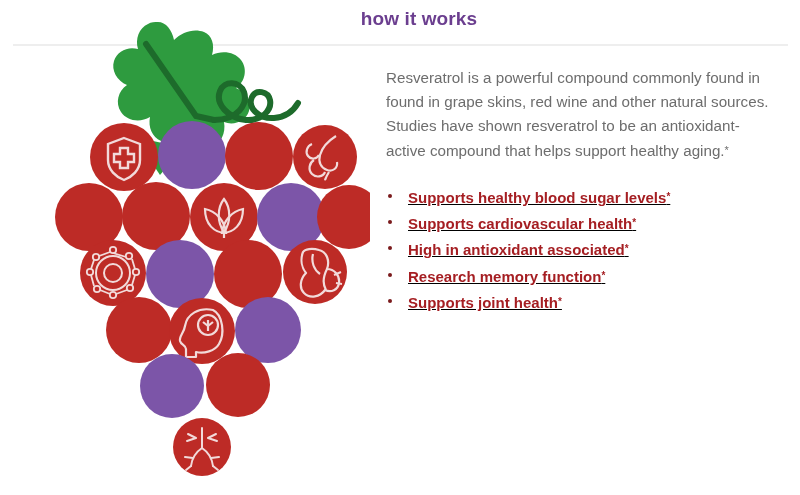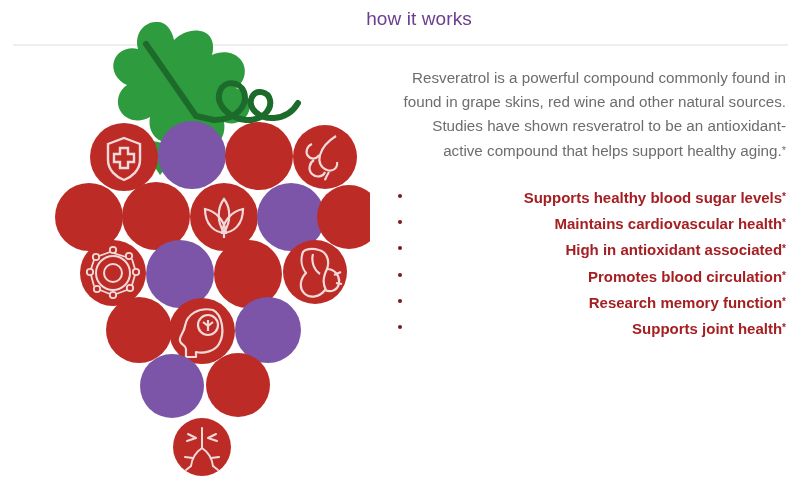--- a/index.html
+++ b/index.html
@@ -15,21 +15,21 @@
 
   
   #page-title {
     position: absolute;
     top: 8px;
     left: 0;
     width: 800px;
     text-align: center;
     padding-left: 38px;
     font-size: 19px;
-    font-weight: normal;
+    font-weight: bold;
     color: #6b3e8f;
     letter-spacing: 0.1px;
   }
   #header-divider {
     position: absolute;
     top: 44px;
     left: 13px;
     width: 775px;
     height: 2px;
     background: #eeeeee;
@@ -41,41 +41,41 @@
     top: 0;
     left: 0;
     width: 370px;
     height: 495px;
   }
   #grape-illustration svg { display: block; }
 
   
   #content-column {
     position: absolute;
-    left: 396px;
+    left: 386px;
     top: 66px;
     width: 390px;
-    text-align: right;
   }
   .body-paragraph {
     font-size: 15.2px;
     line-height: 24px;
     color: #6d6d6d;
     margin: 0 0 22px 0;
     font-family: "Liberation Sans", sans-serif;
   }
   .body-paragraph .asterisk {
     font-size: 11px;
     vertical-align: 2px;
   }
 
   #benefits-list {
     list-style: none;
     margin: 20px 0 0 0;
     padding: 0;
+    text-decoration: underline;
   }
   #benefits-list li {
     position: relative;
     padding-left: 22px;
     font-size: 15px;
     font-weight: bold;
     color: #a51e22;
     line-height: 24.2px;
     margin-bottom: 1px;
   }
@@ -239,29 +239,25 @@
   <p class="body-paragraph"><span>Resveratrol is a powerful compound commonly found in found in grape skins, red wine and other natural sources. Studies have shown resveratrol to be an antioxidant-active compound that helps support healthy aging.</span><span class="asterisk">*</span></p>
 
 
   <ul id="benefits-list">
     <li>
       <span class="bullet-dot"></span>
       <span>Supports healthy blood sugar levels</span><span class="asterisk">*</span>
     </li>
     <li>
       <span class="bullet-dot"></span>
-      <span>Maintains cardiovascular health</span><span class="asterisk">*</span>
+      <span>Supports cardiovascular health</span><span class="asterisk">*</span>
     </li>
     <li>
       <span class="bullet-dot"></span>
       <span>High in antioxidant associated</span><span class="asterisk">*</span>
-    </li>
-    <li>
-      <span class="bullet-dot"></span>
-      <span>Promotes blood circulation</span><span class="asterisk">*</span>
     </li>
     <li>
       <span class="bullet-dot"></span>
       <span>Research memory function</span><span class="asterisk">*</span>
     </li>
     <li>
       <span class="bullet-dot"></span>
       <span>Supports joint health</span><span class="asterisk">*</span>
     </li>
   </ul>

